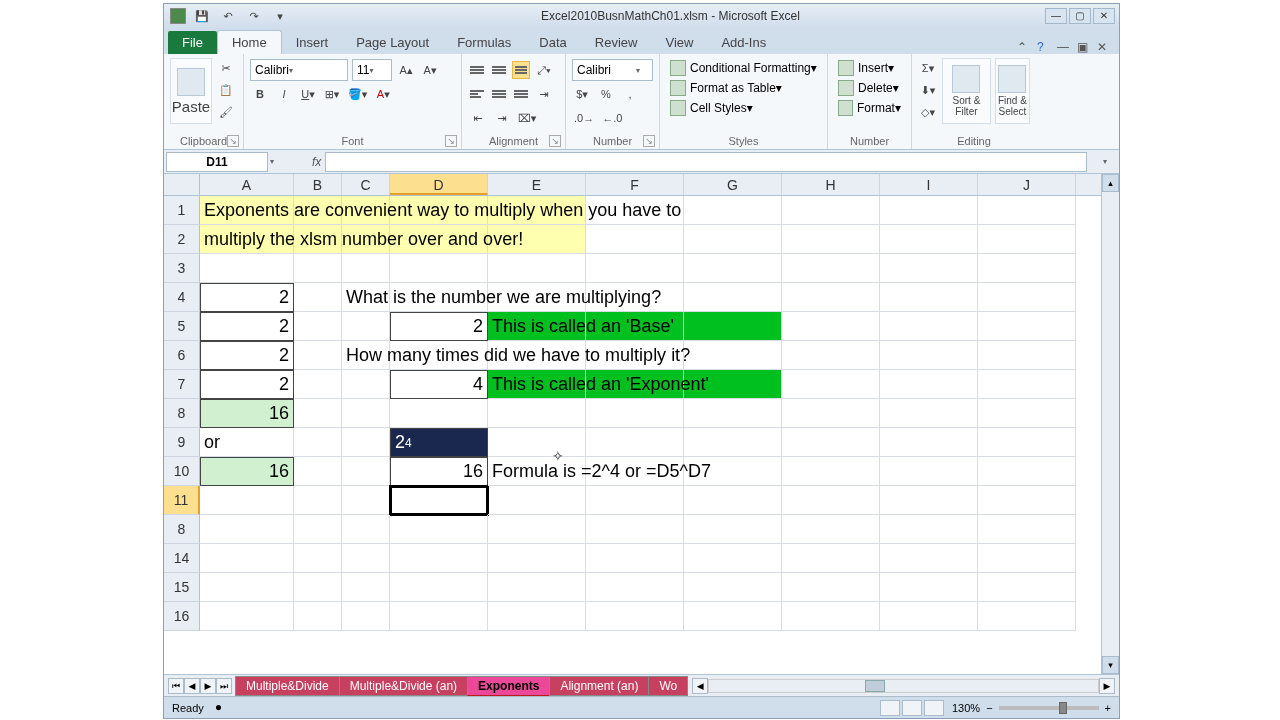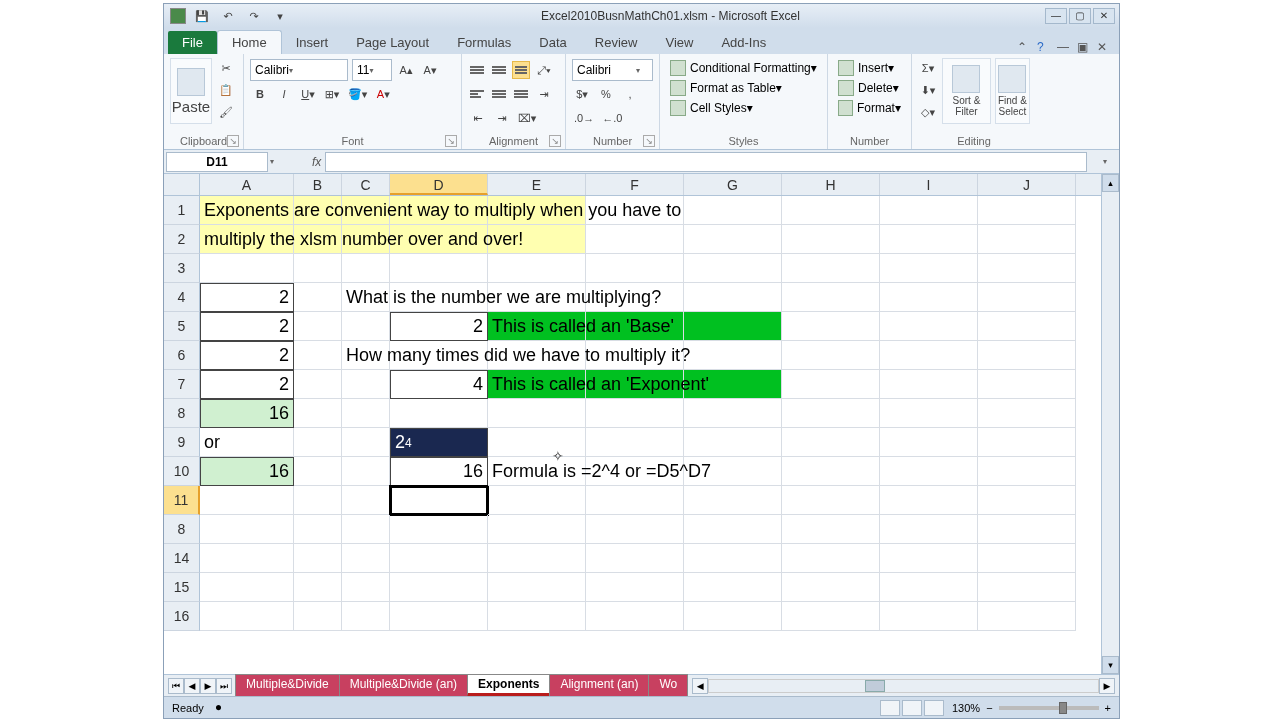--- a/index.html
+++ b/index.html
@@ -58,21 +58,21 @@
 .cell.lgreen-bg { background: #d0f0d0; }
 .cell.navy-bg { background: #1a2850; color: #fff; }
 .cell.selected { outline: 3px solid #000; outline-offset: -2px; }
 .sup { font-size: 12px; vertical-align: super; }
 .vscroll { width: 18px; background: #e8eef4; border-left: 1px solid #b0c4d8; position: relative; }
 .vscroll-btn { height: 18px; background: #d0ddeb; border: 1px solid #abc; font-size: 9px; text-align: center; line-height: 16px; }
 .sheet-tabs { height: 22px; background: #e8eef4; border-top: 1px solid #b0c4d8; display: flex; align-items: center; font-size: 11px; }
 .nav-btns { display: flex; gap: 0; padding: 0 4px; }
 .nav-btn { width: 16px; height: 16px; border: 1px solid #abc; background: #f0f4f8; font-size: 9px; text-align: center; line-height: 14px; }
 .sheet-tab { padding: 2px 10px; border: 1px solid #888; background: #c84060; color: #fff; margin-left: -1px; font-size: 12px; }
-.sheet-tab.active { background: #ffffff; color: #000; font-weight: bold; border-bottom: 4px solid #b91c1c; }
+.sheet-tab.active { background: #ec4899; color: #000; font-weight: bold; border-bottom: 1px solid #b91c1c; }
 .hscroll { flex: 1; margin: 0 4px; display: flex; align-items: center; }
 .hscroll-track { flex: 1; height: 14px; background: #e8eef4; border: 1px solid #ccc; position: relative; }
 .hscroll-thumb { position: absolute; left: 40%; width: 20px; height: 12px; background: #c0ccda; border: 1px solid #8aa; }
 .status-bar { height: 22px; background: #d0ddeb; border-top: 1px solid #abc; display: flex; align-items: center; font-size: 11px; padding: 0 8px; }
 .status-bar .spacer { flex: 1; }
 .view-btns { display: flex; gap: 2px; }
 .view-btn { width: 20px; height: 16px; border: 1px solid #abc; background: #f0f4f8; }
 .zoom { display: flex; align-items: center; gap: 6px; margin-left: 8px; }
 .zoom-slider { width: 100px; height: 4px; background: #bbb; position: relative; }
 .zoom-thumb { position: absolute; left: 60%; top: -4px; width: 8px; height: 12px; background: #888; border: 1px solid #666; }

